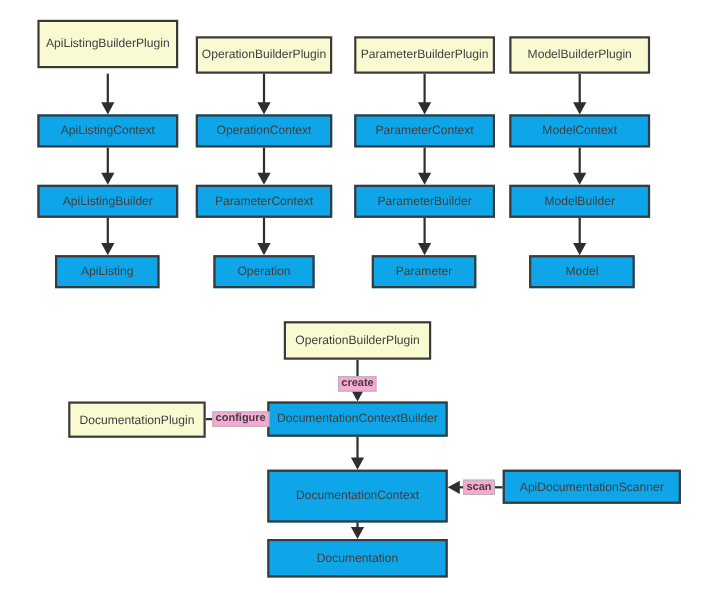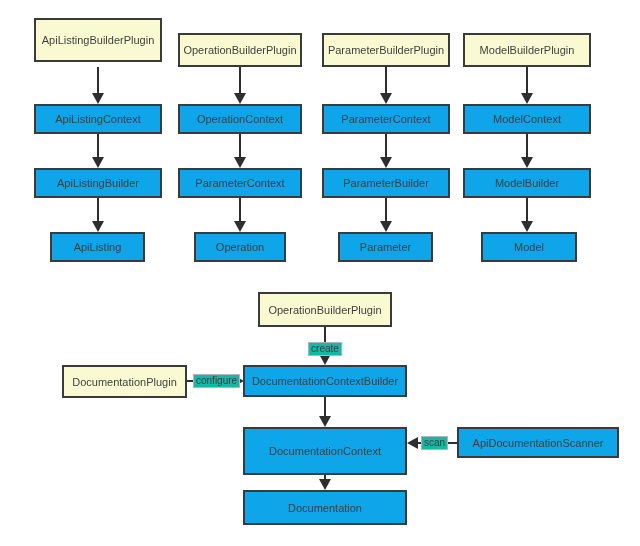--- a/index.html
+++ b/index.html
@@ -22,23 +22,23 @@
     border-top:11px solid #2e2e2e; z-index:1; }
   .head-right { position:absolute; width:0; height:0;
     border-top:5px solid transparent; border-bottom:5px solid transparent;
     border-left:9px solid #2e2e2e; z-index:1; }
   .head-left { position:absolute; width:0; height:0;
     border-top:6px solid transparent; border-bottom:6px solid transparent;
     border-right:11px solid #2e2e2e; z-index:1; }
 
   .edge-label {
     position:absolute; box-sizing:border-box;
-    border:1px solid #b4b4b4; background:#14b8a6;
+    border:1px solid #b4b4b4; background:#f9a8d4;
     font-size:10px; line-height:12px; color:#3f3f3f;
-    padding:0 2px; white-space:nowrap; z-index:2;
+    padding:0 2px; white-space:nowrap; z-index:2;font-weight:bold;
   }
   .center-x { transform:translateX(-50%); }
 </style>
 </head>
 <body>
 
 <div class="canvas">
 
   <div class="node plugin" style="left:34px;top:18px;width:128px;height:44px">ApiListingBuilderPlugin</div>
   <div class="vline" style="left:97px;top:67px;height:28px"></div>

